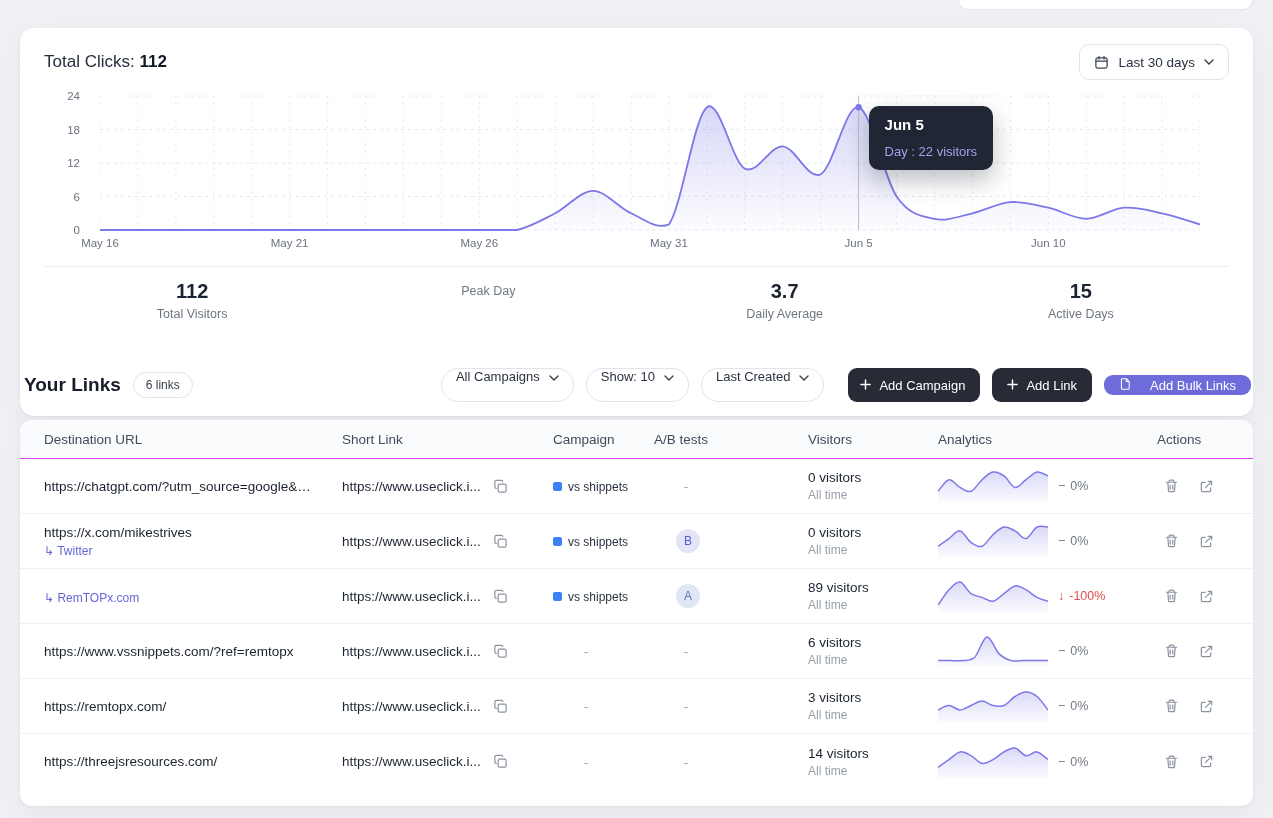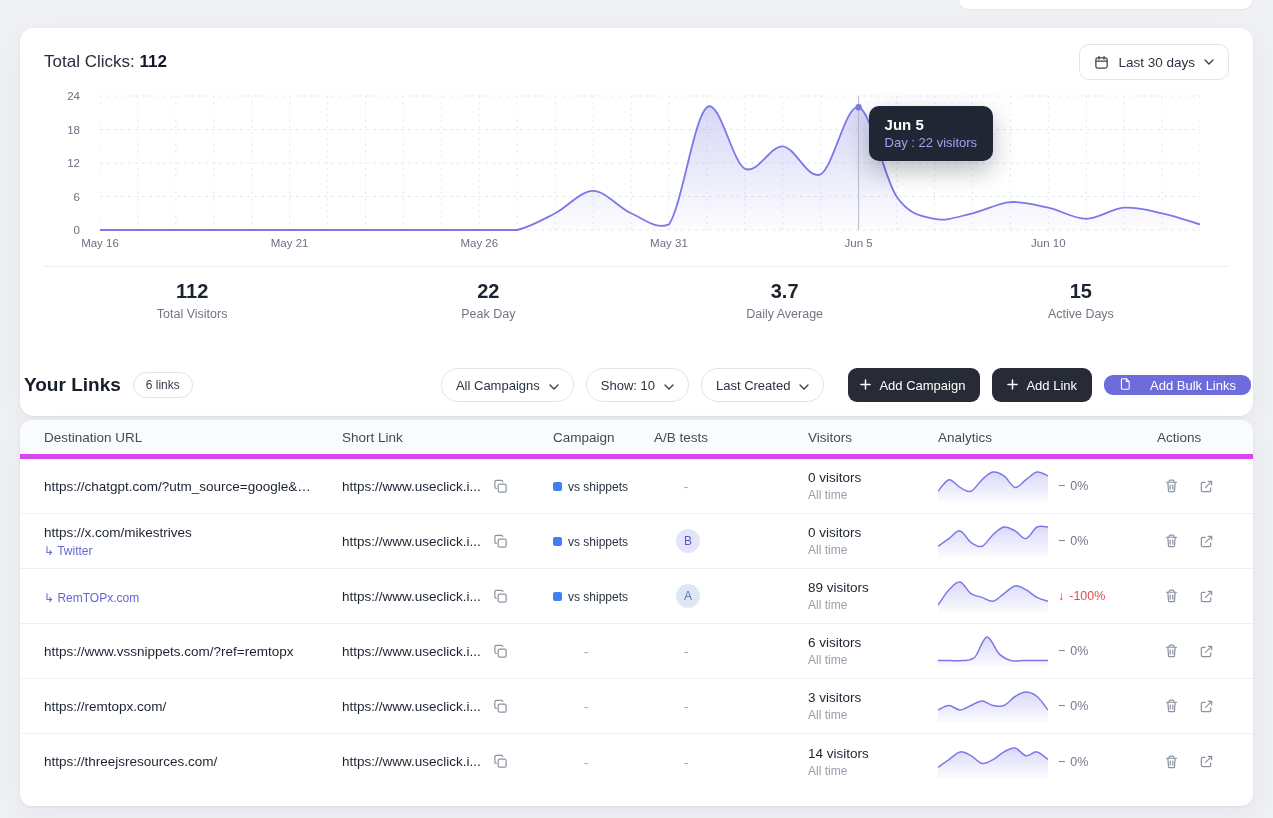--- a/index.html
+++ b/index.html
@@ -35,37 +35,37 @@
   .chart-row { position: relative; margin-top: 8px; height: 140px; }
   .y-axis { position: absolute; left: 0; top: 0; width: 42px; height: 140px; }
   .y-axis span { position: absolute; right: 6px; font-size: 11.5px; color: #6b7280; }
   .plot { position: absolute; left: 56px; top: 0; width: 1100px; height: 140px; }
   .plot svg { position: absolute; left: 0; top: 0; }
   .chart-tooltip {
     position: absolute; background: #202634; border-radius: 10px; padding: 10px 16px 11px 16px;
     box-shadow: 0 10px 24px rgba(15,20,35,.28); white-space: nowrap; z-index: 5;
   }
   .tt-title { color: #fff; font-size: 15px; font-weight: 700; }
-  .tt-sub { margin-top: 2px; color: #a3a0ef; font-size: 13px; }
+  .tt-sub { margin-top: 11px; color: #a3a0ef; font-size: 13px; }
   .x-axis { position: relative; margin-left: 56px; width: 1100px; height: 22px; }
   .x-axis span { position: absolute; top: 5px; transform: translateX(-50%); font-size: 11.5px; color: #6b7280; white-space: nowrap; }
   .stats-row { display: flex; border-top: 1px solid #eceef2; margin-top: 12px; padding: 13px 0 0 0; }
   .stat { flex: 1; text-align: center; }
   .stat-value { font-size: 20px; font-weight: 700; color: #1b2330; }
   .stat-label { margin-top: 4px; font-size: 12.5px; color: #6f7683; }
   
   .links-head { position: absolute; left: 24px; top: 368px; width: 1227px; display: flex; align-items: center; }
   .links-title { font-size: 19px; font-weight: 700; color: #161d29; }
   .links-count {
     margin-left: 12px; height: 26px; display: inline-flex; align-items: center; padding: 0 12px;
     background: #fff; border: 1px solid #e2e4ea; border-radius: 999px; font-size: 12px; color: #38404c;
   }
   .links-controls { margin-left: auto; display: flex; align-items: center; gap: 12px; }
   .pill-btn {
-    display: flex; align-items: center; gap: 9px; height: 34px; padding: 0 14px;
+    display: flex; align-items: flex-start; gap: 9px; height: 34px; padding: 0 14px;
     background: #fff; border: 1px solid #e2e4ea; border-radius: 999px;
     font-size: 13px; color: #2a3342; cursor: pointer; font-family: inherit;
   }
   .dark-btn {
     display: flex; align-items: center; gap: 8px; height: 34px; padding: 0 15px;
     background: var(--dark-btn, #272b35); border: none; border-radius: 9px;
     font-size: 13px; color: #fff; cursor: pointer; font-family: inherit; font-weight: 500;
   }
   .dark-btn.first { margin-left: 12px; padding-left: 12px; }
   .bulk-btn {
@@ -73,21 +73,21 @@
     background: var(--bulk-btn, #6e6cdb); border: none; border-radius: 9px;
     font-size: 13px; color: #fff; cursor: pointer; font-family: inherit; font-weight: 500;
   }
   
   .table-card { left: 20px; top: 420px; width: 1233px; height: 386px; border-radius: 12px; overflow: hidden; }
   .thead, .trow {
     display: grid;
     grid-template-columns: 298px 211px 101px 154px 130px 219px 1fr;
     align-items: center; padding: 0 24px;
   }
-  .thead { height: 39px; background: #fafbfd; border-bottom: 5px solid #d946ef; }
+  .thead { height: 39px; background: #fafbfd; border-bottom: 1px solid #d946ef; }
   .thead span { font-size: 13.5px; color: #414b59; font-weight: 500; }
   .trow { min-height: 55px; border-bottom: 1px solid #eef0f3; background: #fff; }
   .trow:last-child { border-bottom: none; }
   .dest-url { font-size: 13.5px; color: #1b2330; white-space: nowrap; overflow: hidden; text-overflow: ellipsis; padding-right: 4px; }
   .dest-sub { margin-top: 4px; font-size: 12px; color: #6467d4; cursor: pointer; }
   .c-short { display: flex; align-items: center; gap: 9px; }
   .short-url { font-size: 13.5px; color: #1b2330; white-space: nowrap; }
   .icon-btn { background: none; border: none; cursor: pointer; color: #8b93a0; padding: 3px; display: inline-flex; align-items: center; }
   .campaign-tag { display: inline-flex; align-items: center; gap: 6px; font-size: 12px; color: #2a3342; }
   .campaign-dot { width: 9px; height: 9px; border-radius: 2px; background: #3b82f6; flex: none; }
@@ -205,21 +205,20 @@
       <span style="left: 68.9655%;">Jun 5</span>
       <span style="left: 86.2069%;">Jun 10</span>
     </div>
 
   <div class="stats-row">
     <div class="stat">
       <div class="stat-value">112</div>
       <div class="stat-label">Total Visitors</div>
     </div>
     <div class="stat">
-      <div class="stat-value">22</div>
       <div class="stat-label">Peak Day</div>
     </div>
     <div class="stat">
       <div class="stat-value">3.7</div>
       <div class="stat-label">Daily Average</div>
     </div>
     <div class="stat">
       <div class="stat-value">15</div>
       <div class="stat-label">Active Days</div>
     </div>

